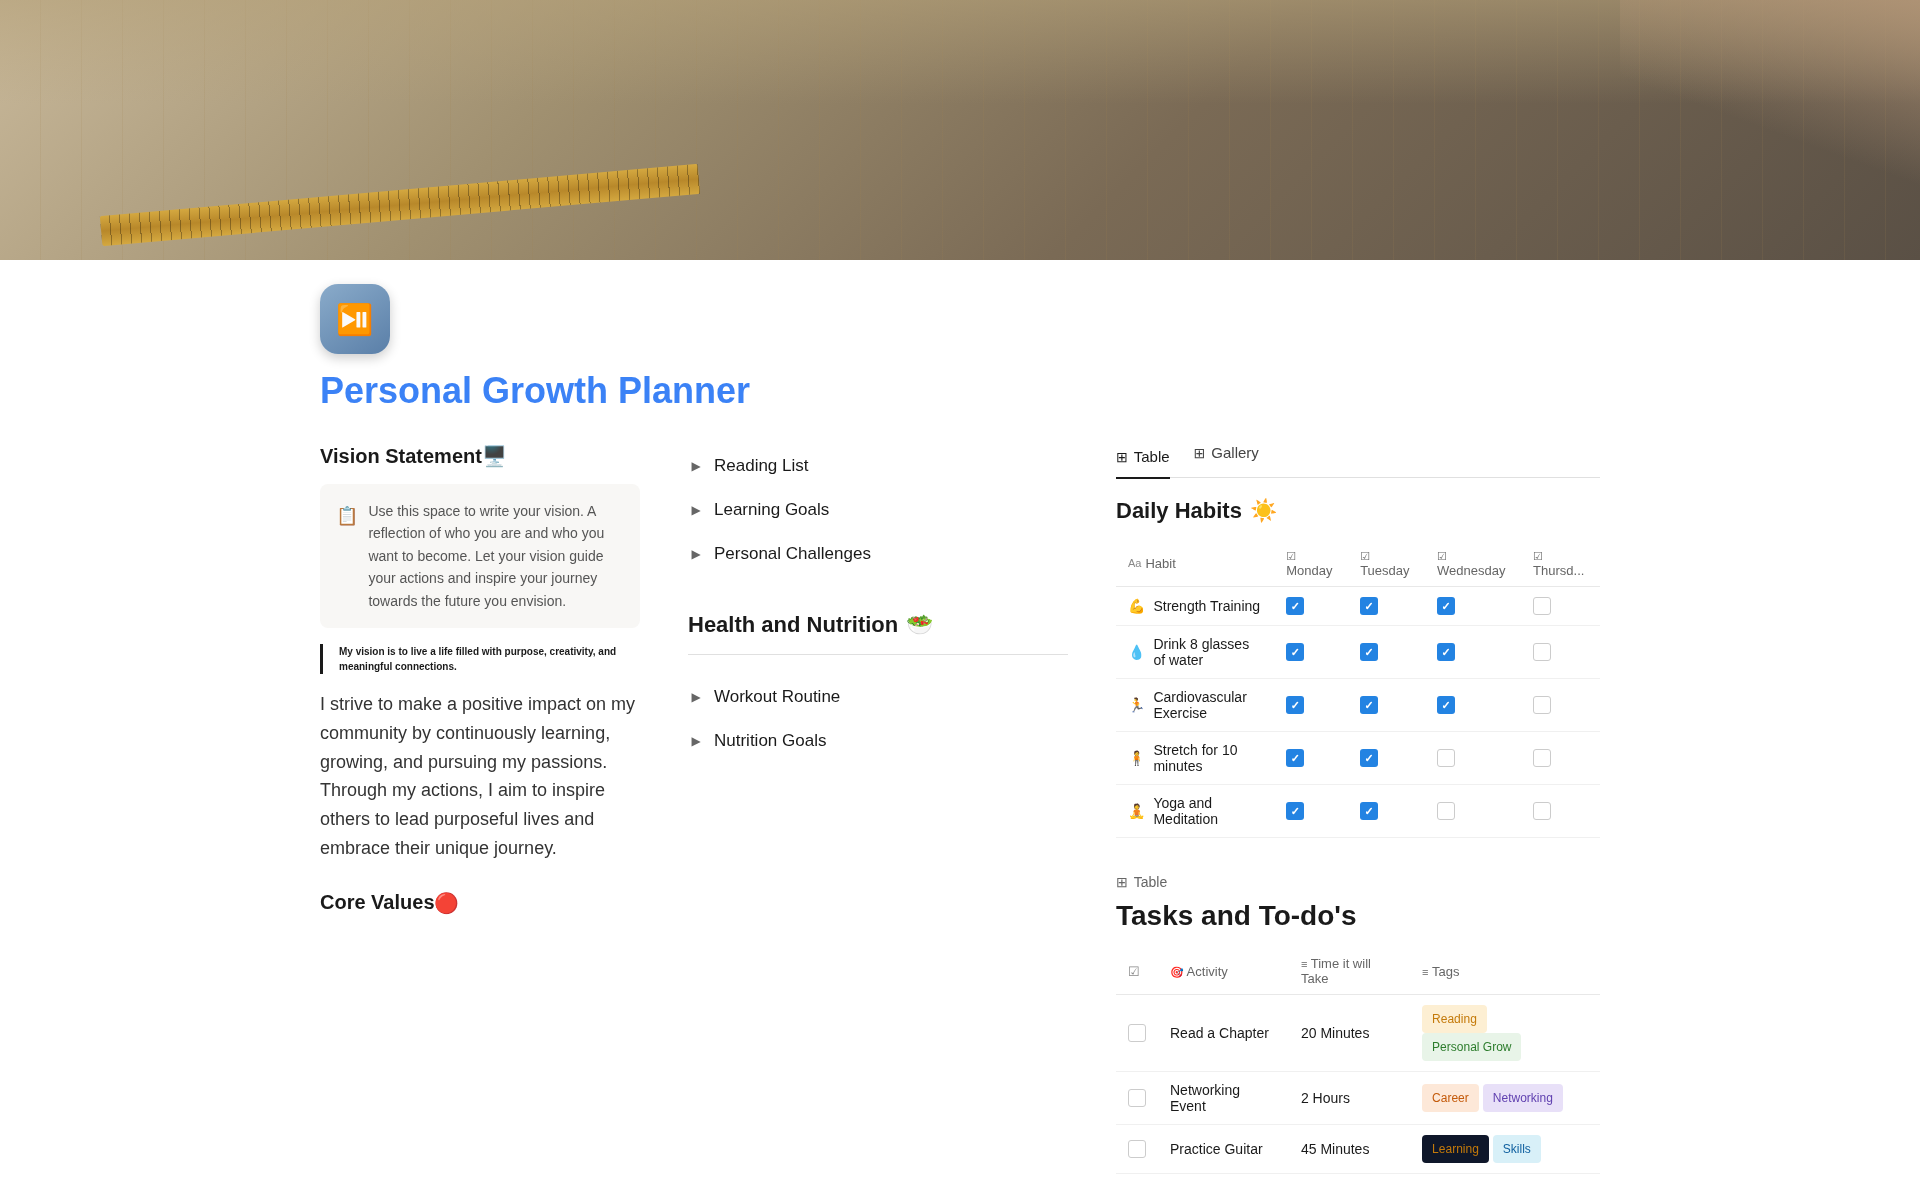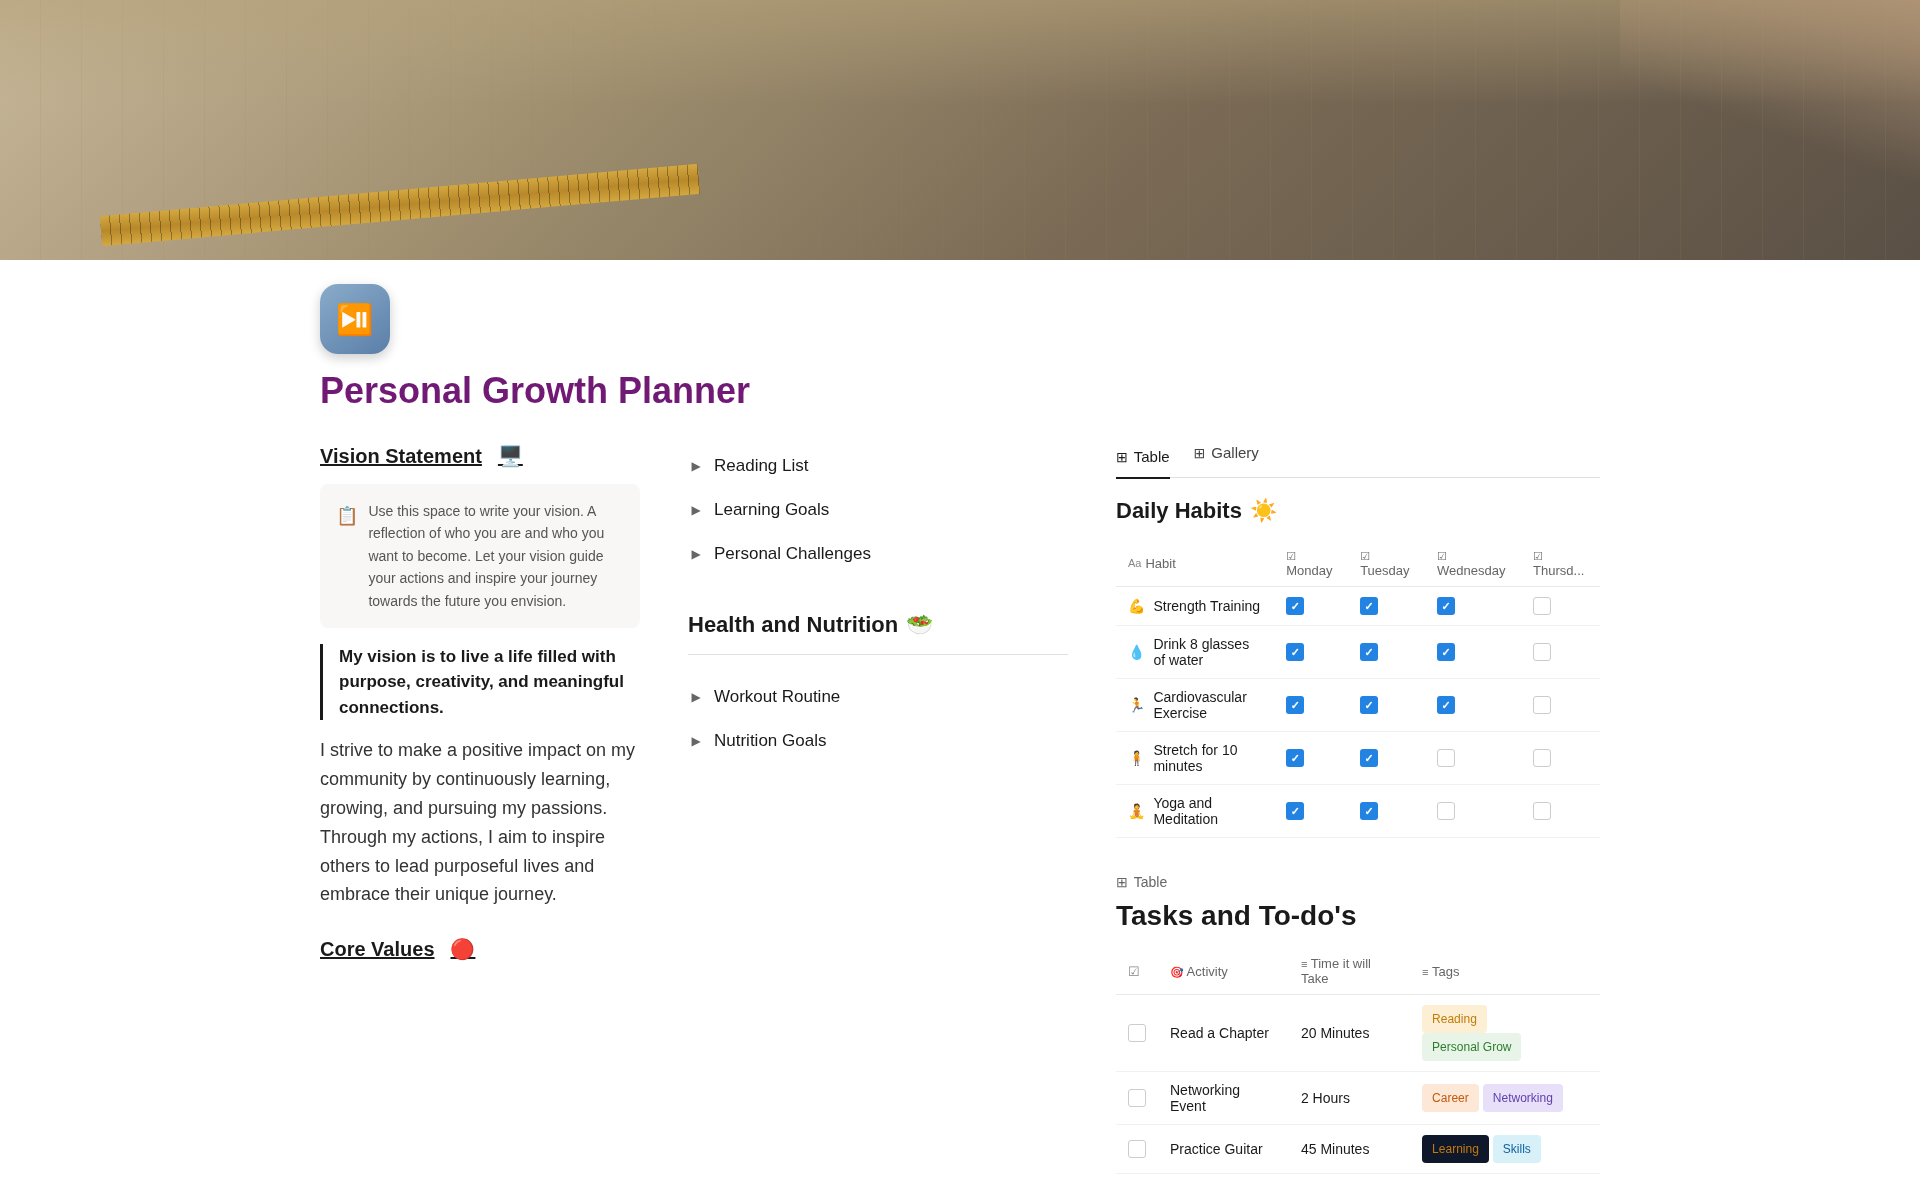--- a/index.html
+++ b/index.html
@@ -66,40 +66,39 @@
       box-shadow: 0 4px 12px rgba(0,0,0,0.2);
       font-size: 30px;
     }
 
     
     .page-title {
       font-size: 36px;
       font-weight: 700;
       margin-top: 16px;
       margin-bottom: 32px;
-      color: #701a75;
+      color: #3b82f6;
     }
 
     
     .main-layout {
       display: grid;
       grid-template-columns: 320px 380px 1fr;
       gap: 48px;
       align-items: start;
     }
 
     
     .section-heading {
       font-size: 20px;
       font-weight: 700;
       margin-bottom: 16px;
       display: flex;
       align-items: center;
-      gap: 16px;
-      text-decoration: underline;
+      gap: 0;
     }
 
     .vision-card {
       background: #f8f7f5;
       border-radius: 8px;
       padding: 16px;
       margin-bottom: 16px;
       display: flex;
       gap: 10px;
       color: #555;
@@ -111,21 +110,21 @@
       flex-shrink: 0;
       margin-top: 2px;
     }
 
     .blockquote {
       border-left: 3px solid #1a1a1a;
       padding-left: 16px;
       margin-bottom: 16px;
     }
     .blockquote p {
-      font-size: 17px;
+      font-size: 10px;
       font-weight: 700;
       line-height: 1.5;
     }
 
     .vision-text {
       font-size: 18px;
       line-height: 1.6;
       color: #333;
     }
 

